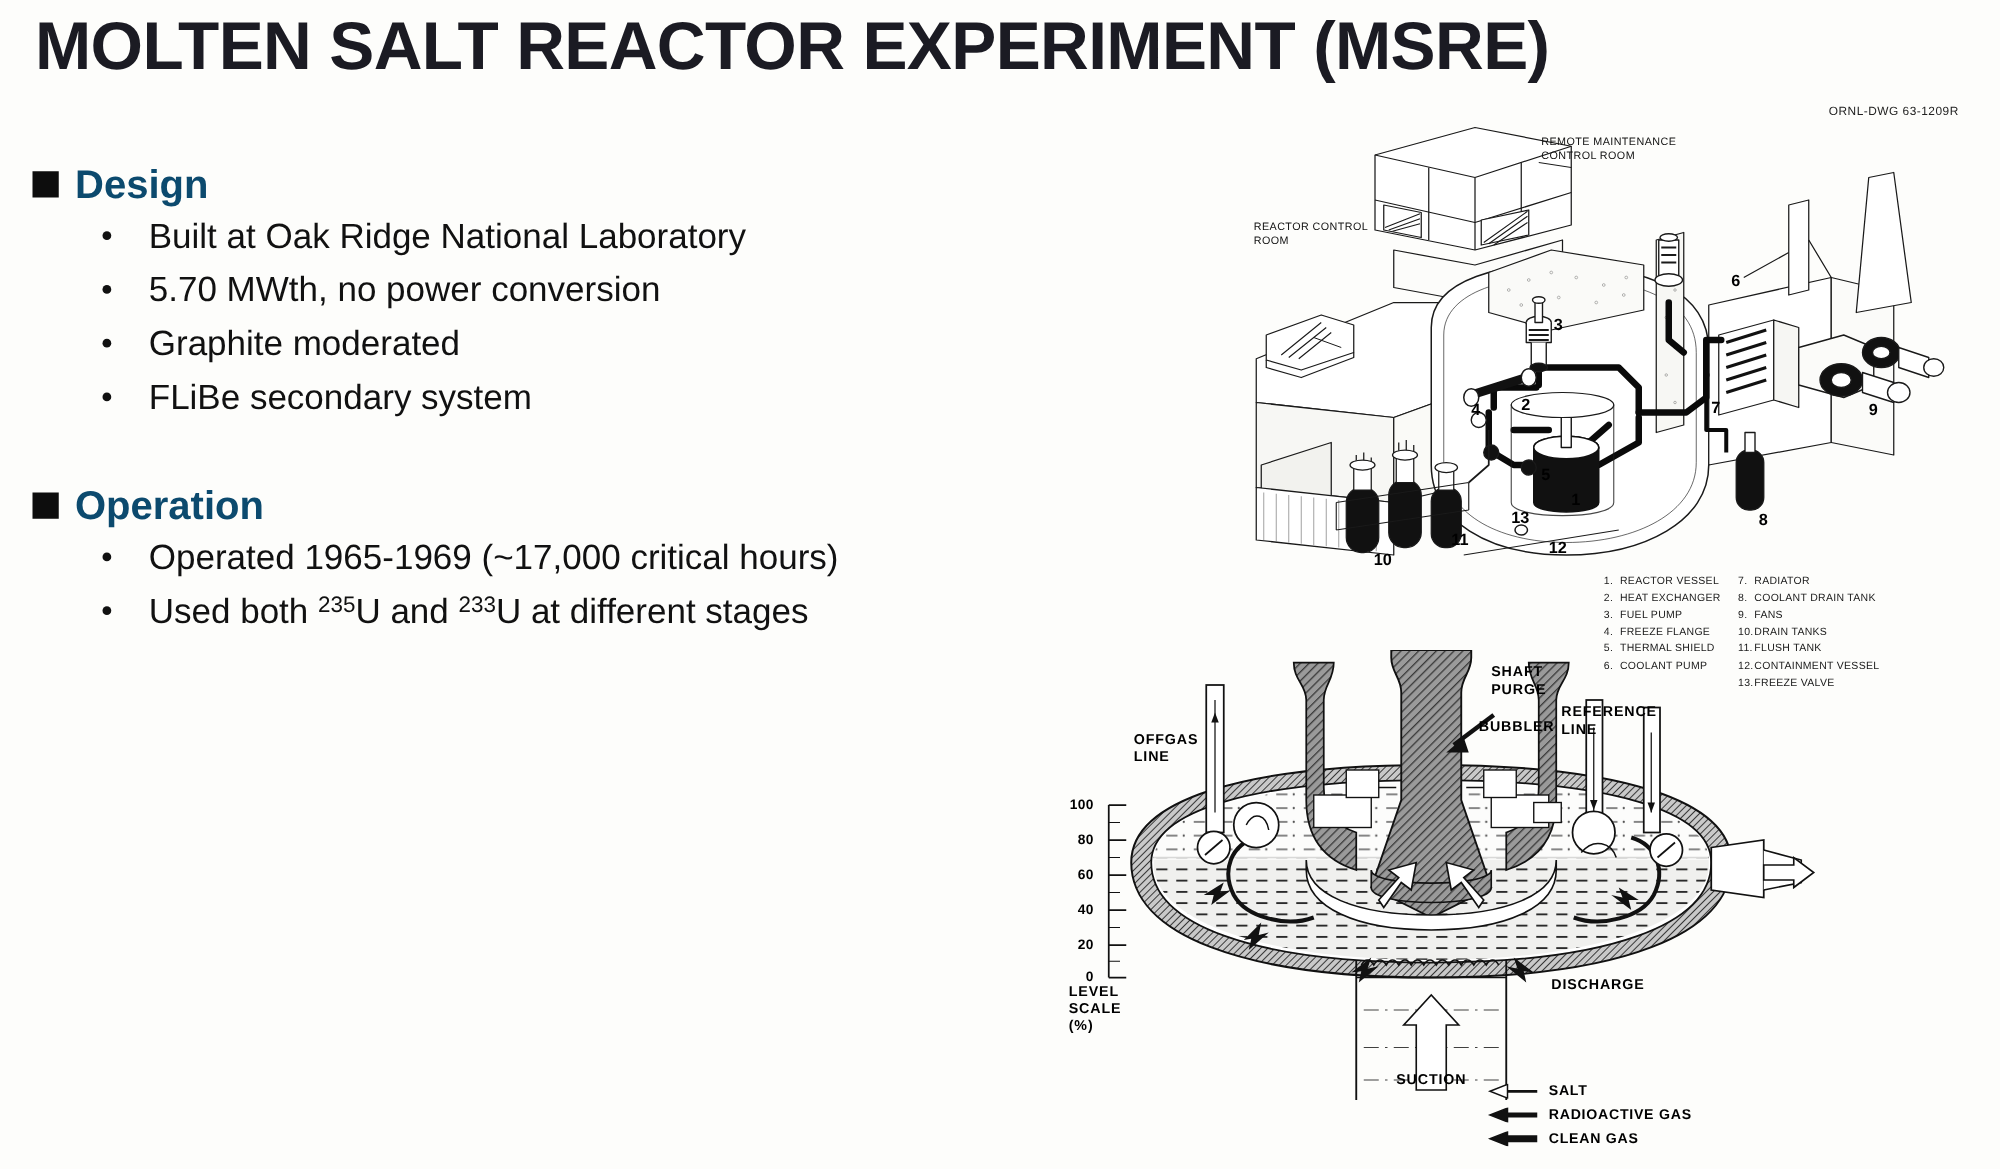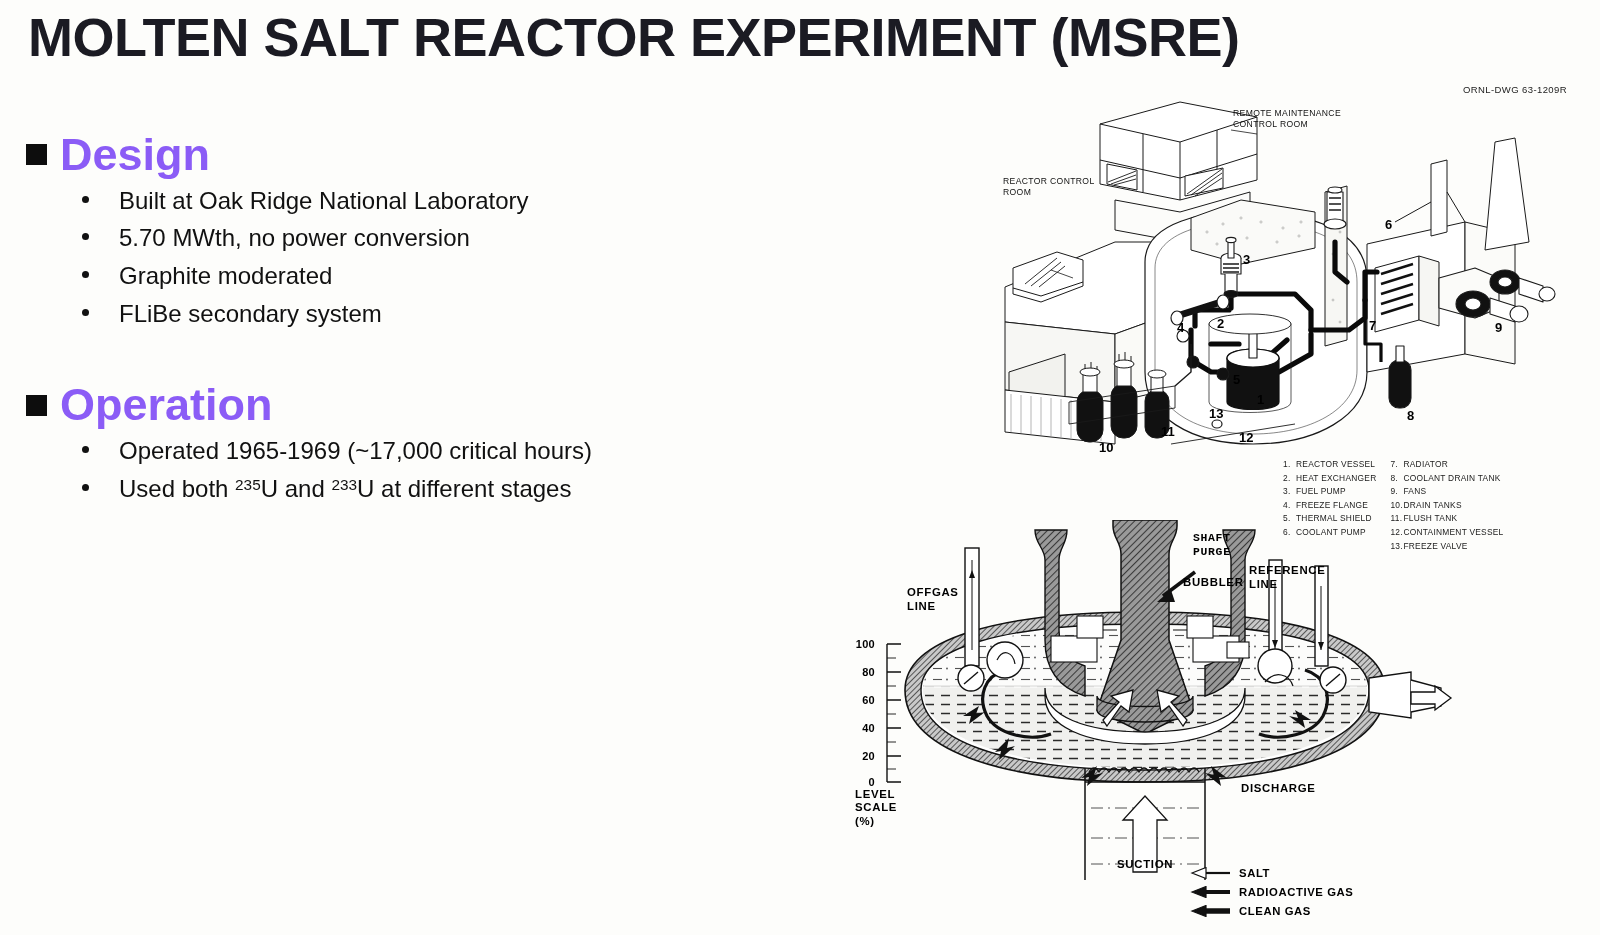--- a/index.html
+++ b/index.html
@@ -18,29 +18,29 @@
     font-size: 54px; font-weight: bold; letter-spacing: -0.5px;
     color: #1b1b23; white-space: nowrap;
     font-family: "Liberation Sans", sans-serif;
   }
 
   
   .body-col { position: absolute; left: 26px; top: 130px; width: 880px; }
   .section { margin-bottom: 4px; }
   .sec-head { display: flex; align-items: center; gap: 13px; margin-bottom: 4px; }
   .sq { width: 21px; height: 21px; background: #0d0d0d; flex: 0 0 auto; }
-  .sec-title { font-size: 45px; font-weight: bold; color: #8b5cf6; line-height: 1.1; }
+  .sec-title { font-size: 32px; font-weight: bold; color: #0c4a6e; line-height: 1.1; }
   .bullets { list-style: none; margin-top: 6px; }
   .bi { display: flex; align-items: baseline; margin-bottom: 7px; }
   .dot {
     width: 7px; height: 7px; border-radius: 50%; background: #111;
     flex: 0 0 auto; margin-left: 56px; margin-right: 30px;
     position: relative; top: -6px;
   }
-  .btxt { font-size: 24px; line-height: 1.28; color: #111; white-space: nowrap; }
+  .btxt { font-size: 28px; line-height: 1.28; color: #111; white-space: nowrap; }
   .btxt sub { font-size: 0.64em; vertical-align: -0.28em; }
   .btxt sup { font-size: 0.64em; vertical-align: 0.46em; }
   .gap { height: 44px; }
 
   
   .fig-top { position: absolute; left: 995px; top: 72px; width: 590px; height: 470px; }
   .fig-bot { position: absolute; left: 845px; top: 520px; width: 620px; height: 400px; }
   .fig-top svg, .fig-bot svg { width: 100%; height: 100%; display: block; }
 
   .dwgno {
@@ -490,21 +490,21 @@
             <path d="M42 138 L51 138 M42 166 L51 166 M42 194 L51 194
                      M42 222 L51 222 M42 249 L51 249"></path>
           </g>
         </g>
 
         <path d="M350 52 L318 76" stroke="#111" stroke-width="3.6"></path>
         <path d="M312 82 L326 70 L330 82 Z" fill="#111" stroke="none"></path>
       </g>
     </svg>
 
-    <div class="lbl-b" style="left:348px; top:12px;font-family:Liberation Mono, monospace;">SHAFT
+    <div class="lbl-b" style="left:348px; top:12px;">SHAFT
 PURGE</div>
     <div class="lbl-b" style="left:62px; top:66px;">OFFGAS
 LINE</div>
     <div class="lbl-b" style="left:338px; top:56px;">BUBBLER</div>
     <div class="lbl-b" style="left:404px; top:44px;">REFERENCE
 LINE</div>
     <div class="lbl-b" style="left:396px; top:262px;">DISCHARGE</div>
     <div class="lbl-b" style="left:272px; top:338px;">SUCTION</div>
     <div class="lbl-b" style="left:10px; top:268px; line-height:1.18;">LEVEL
 SCALE

